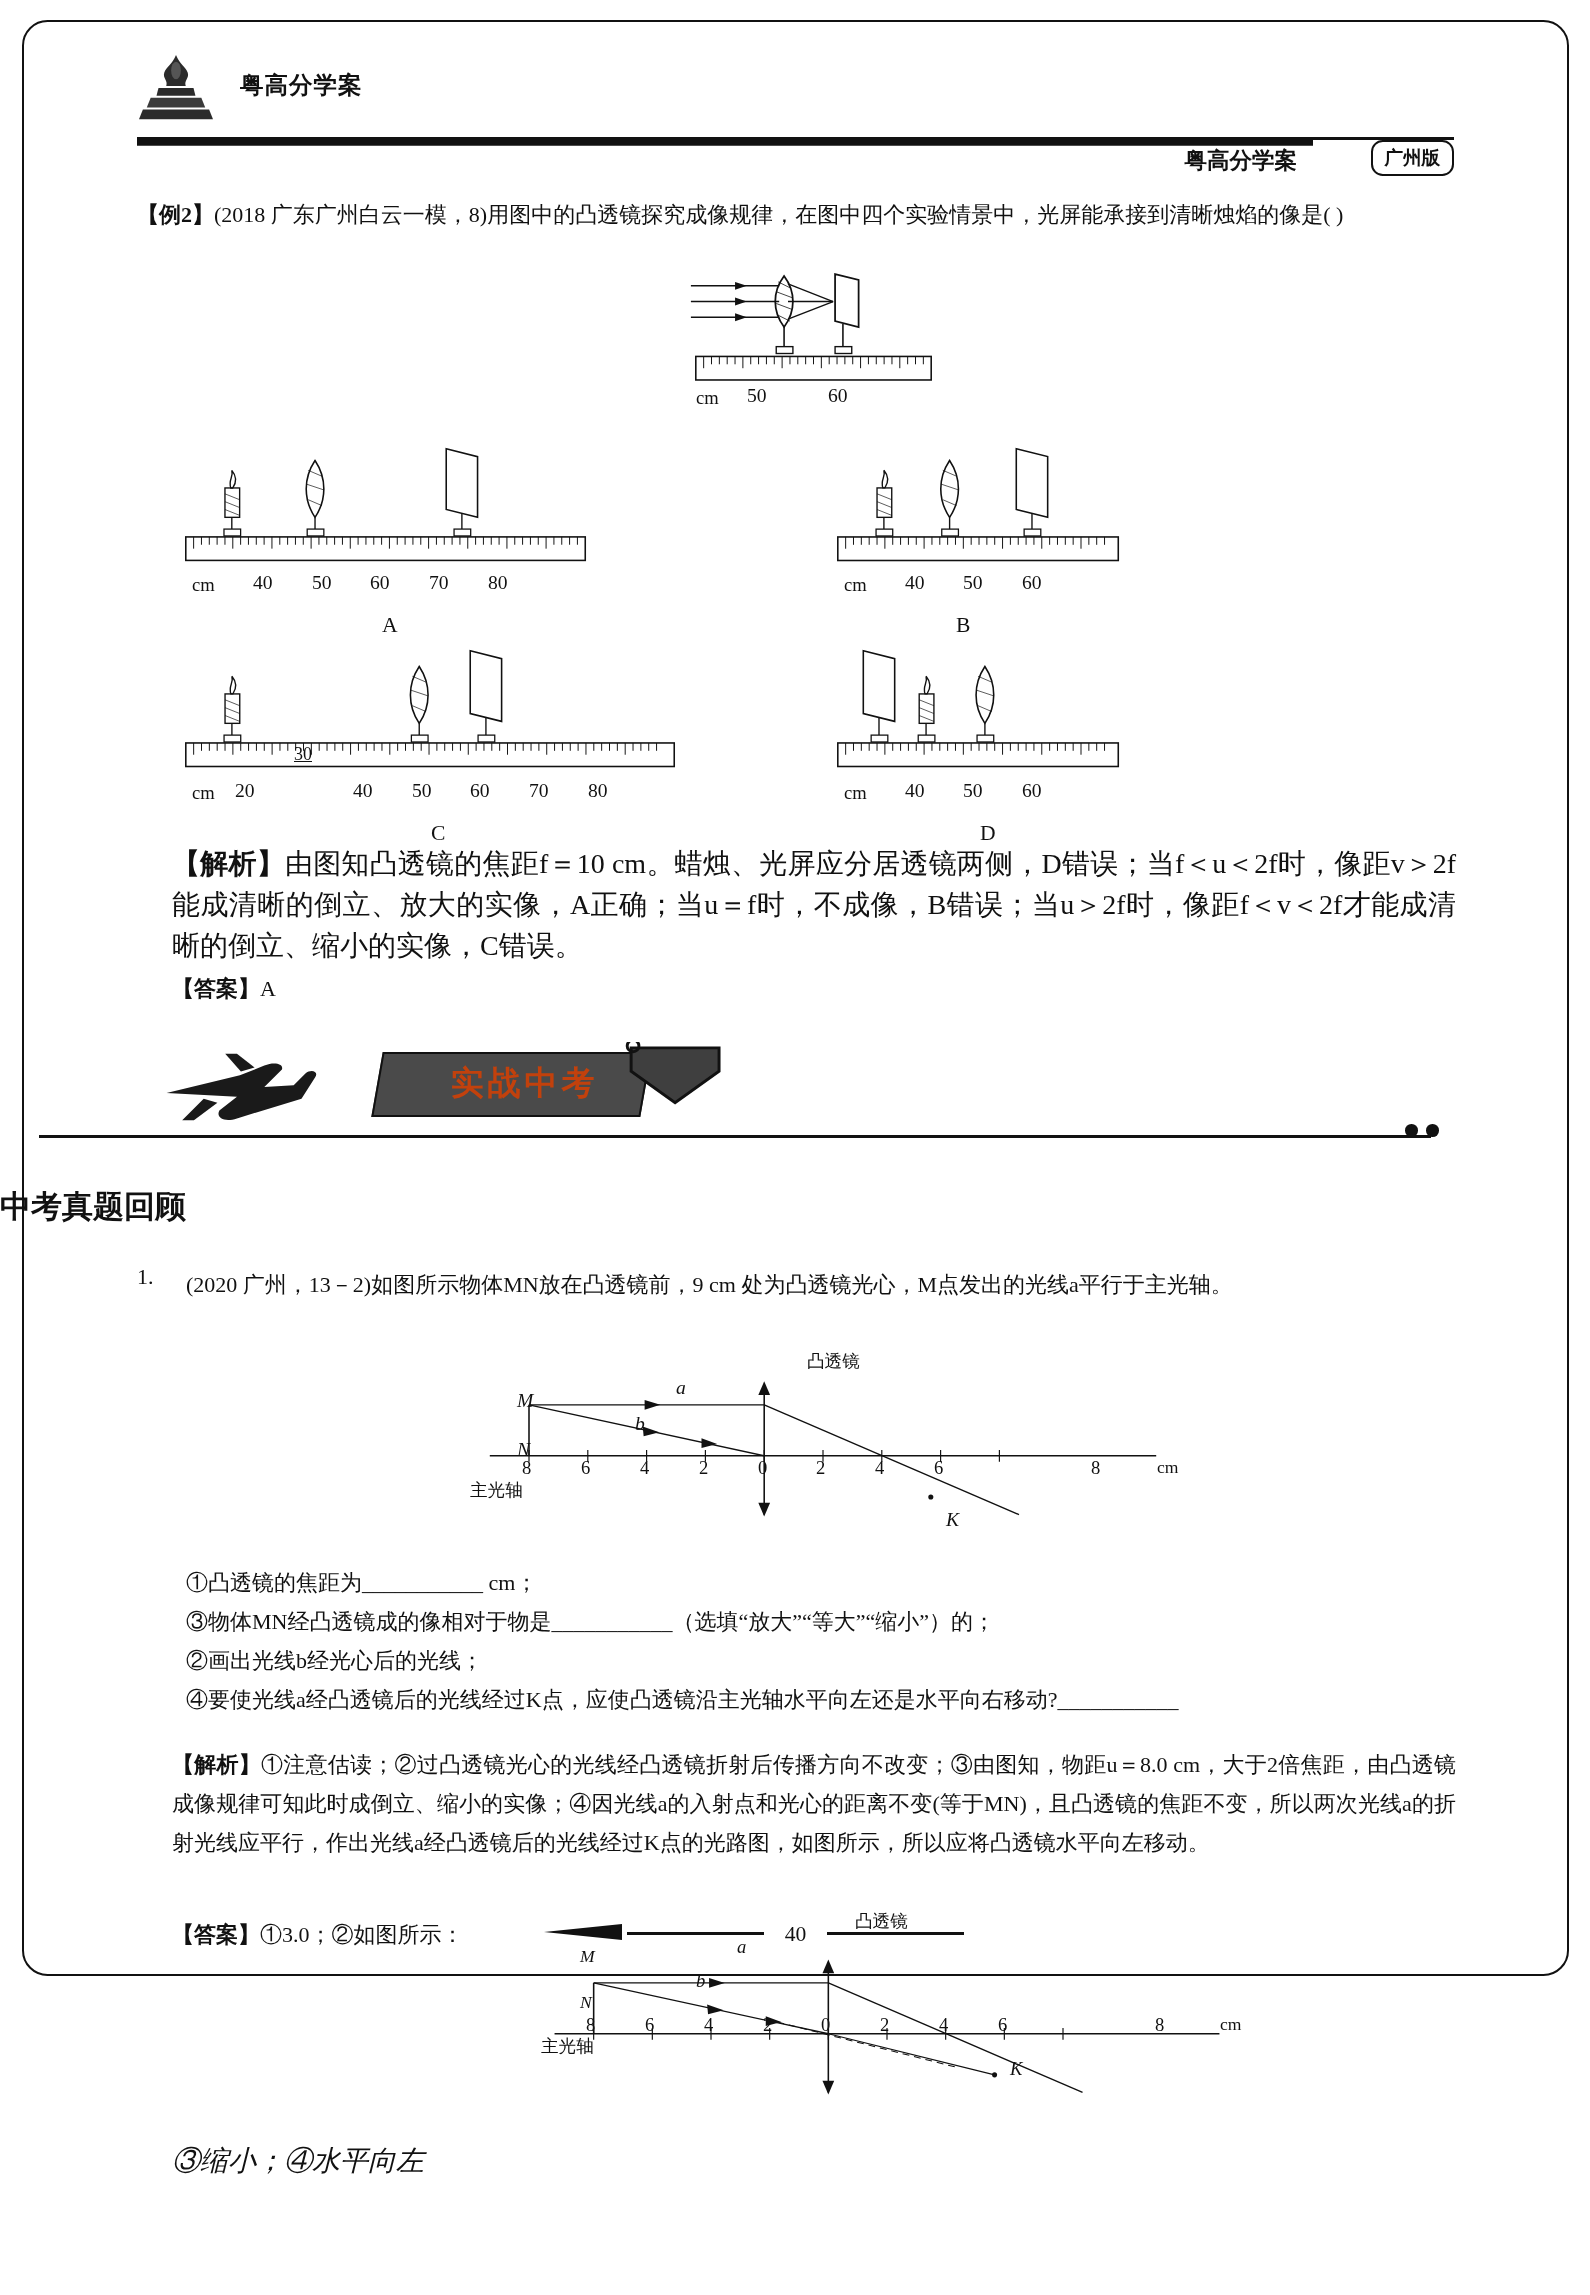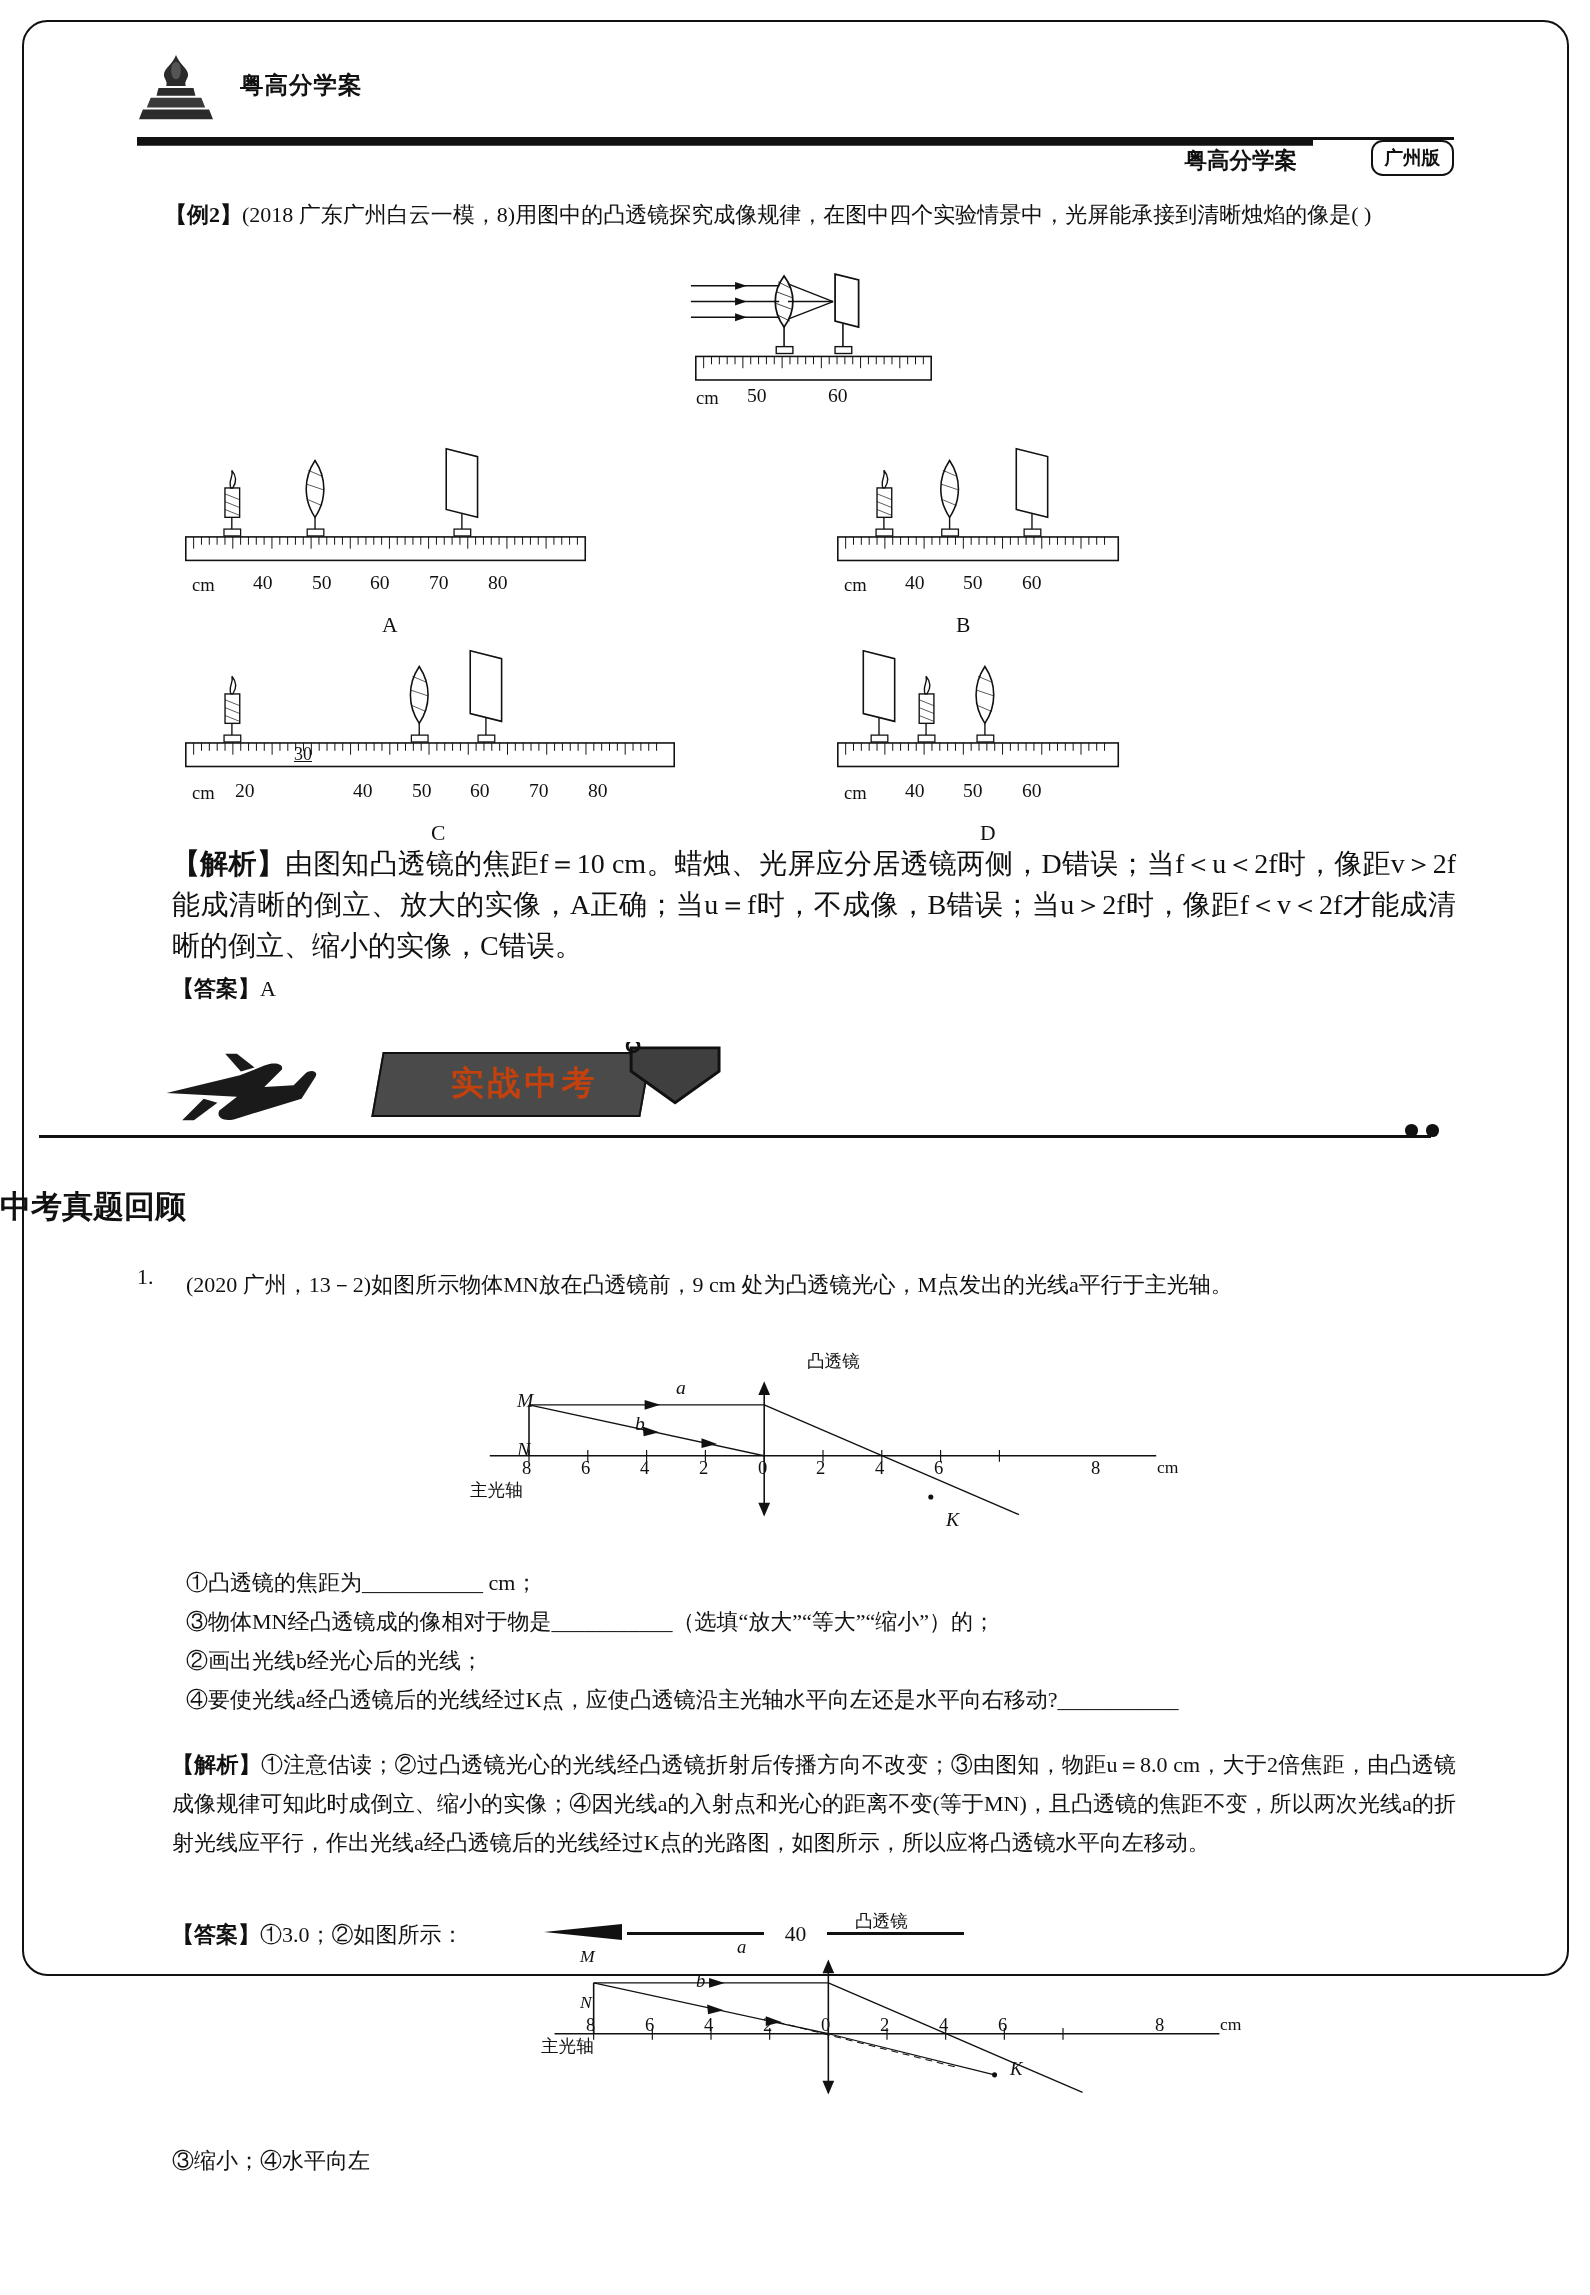--- a/index.html
+++ b/index.html
@@ -51,21 +51,21 @@
     padding:2.9px 11.8px;
     font-family:"Liberation Sans", sans-serif;
     font-weight:bold; font-size:18.6px;
   }
   .body-text {
     position:absolute;
     font-size:22px; line-height:37px;
     text-align:justify;
   }
   .q-block { left:137px; top:196px; width:1318px; }
-  .q-block b { font-weight:bold;margin-left:28px; }
+  .q-block b { font-weight:bold; }
 
   .label-letter {
     position:absolute;
     font-size:21.6px; font-family:"Liberation Serif", serif;
   }
 
   .analysis {
     left:172px; top:843px; width:1284px;
     font-size:28px; line-height:41px;
   }
@@ -98,21 +98,21 @@
 
   .q1-num { position:absolute; left:137px; top:1264px; font-size:22px; }
   .q1-text { left:186px; top:1264px; width:1269px; font-size:22px; line-height:41px; }
 
   .sub-list { left:186px; top:1563px; width:1274px; font-size:22px; line-height:39px; }
   .sub-list div { white-space:nowrap; }
   .sub-list .wrap2 { white-space:normal; }
 
   .analysis2 { left:172px; top:1745px; width:1284px; font-size:22px; line-height:39px; }
   .answer2 { left:172px; top:1916px; width:392px; font-size:22px; }
-  .final-line { left:172px; top:2142px; width:588px; font-size:22px; }
+  .final-line { left:172px; top:2142px; width:588px; font-size:28px;font-style:italic; }
 
   .pagenum {
     position:absolute; left:0; bottom:49px; width:1591px; text-align:center;
     font-size:21.6px; font-family:"Liberation Serif", serif;
   }
   .foot-rule-l { position:absolute; left:627px; bottom:61px; width:137px; height:2.9px; background:#111; }
   .foot-rule-r { position:absolute; right:627px; bottom:61px; width:137px; height:2.9px; background:#111; }
   .foot-wedge { position:absolute; left:544px; bottom:56px; width:0;height:0;
      border-top:8.8px solid transparent; border-bottom:8.8px solid transparent; border-right:78px solid #111;}
   svg { display:block; }

